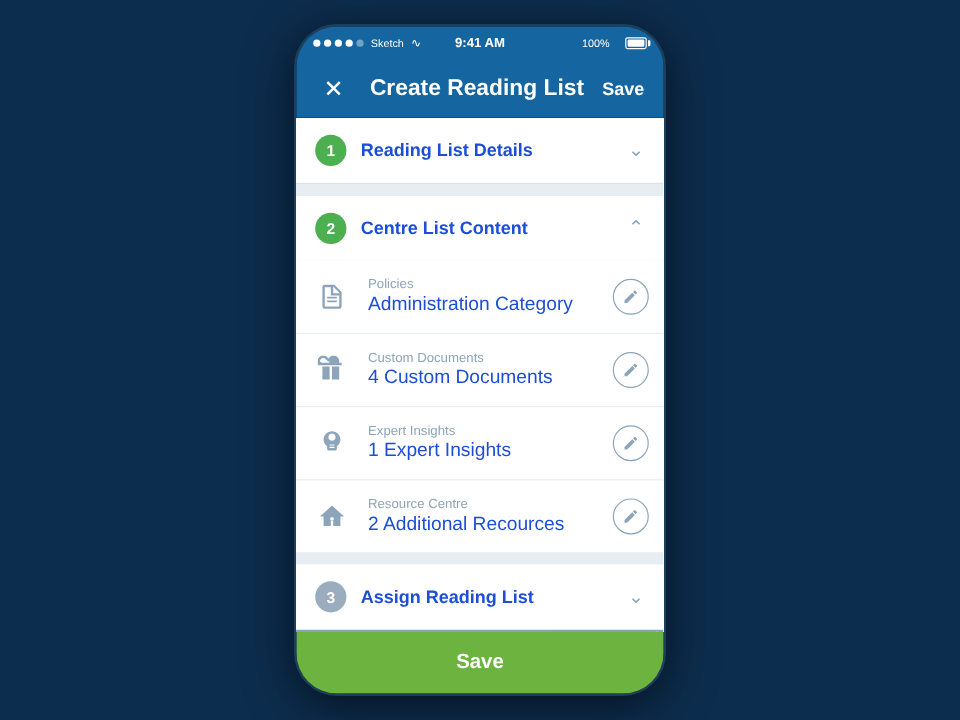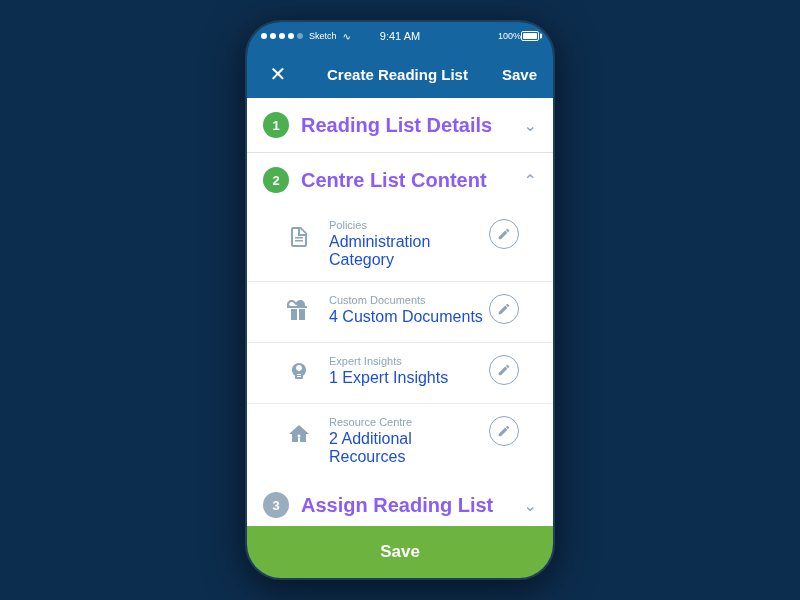--- a/index.html
+++ b/index.html
@@ -57,30 +57,30 @@
     }
 
     .status-wifi {
       font-size: 10px;
       color: #fff;
     }
 
     .status-time {
       font-size: 11px;
       color: #fff;
-      font-weight: 400;
+      font-weight: 700;
       position: absolute;
       left: 50%;
       transform: translateX(-50%);
     }
 
     .status-right {
       display: flex;
       align-items: center;
-      gap: 0;
+      gap: 13px;
     }
 
     .status-percent {
       font-size: 9px;
       color: #fff;
     }
 
     .battery {
       width: 18px;
       height: 10px;
@@ -123,21 +123,21 @@
 
     .nav-close {
       font-size: 20px;
       color: #fff;
       cursor: pointer;
       width: 30px;
       text-align: center;
     }
 
     .nav-title {
-      font-size: 15px;
+      font-size: 19px;
       font-weight: 600;
       color: #fff;
     }
 
     .nav-save {
       font-size: 15px;
       font-weight: 600;
       color: #fff;
       cursor: pointer;
     }
@@ -171,39 +171,39 @@
       color: #fff;
       margin-right: 12px;
       flex-shrink: 0;
     }
 
     .step-badge.green { background: #4caf50; }
     .step-badge.gray { background: #9aadbe; }
 
     .section-title {
       flex: 1;
-      font-size: 20px;
+      font-size: 15px;
       font-weight: 600;
-      color: #8b5cf6;
+      color: #1d4ed8;
     }
 
     .chevron {
       font-size: 16px;
       color: #8ca5ba;
     }
 
     .content-section {
       background: #fff;
       margin-top: 0;
     }
 
     .content-item {
       display: flex;
-      align-items: flex-start;
-      padding: 12px 34px;
+      align-items: center;
+      padding: 12px 12px;
       border-bottom: 1px solid #e8edf2;
     }
 
     .item-icon {
       width: 36px;
       height: 36px;
       display: flex;
       align-items: center;
       justify-content: center;
       margin-right: 12px;

